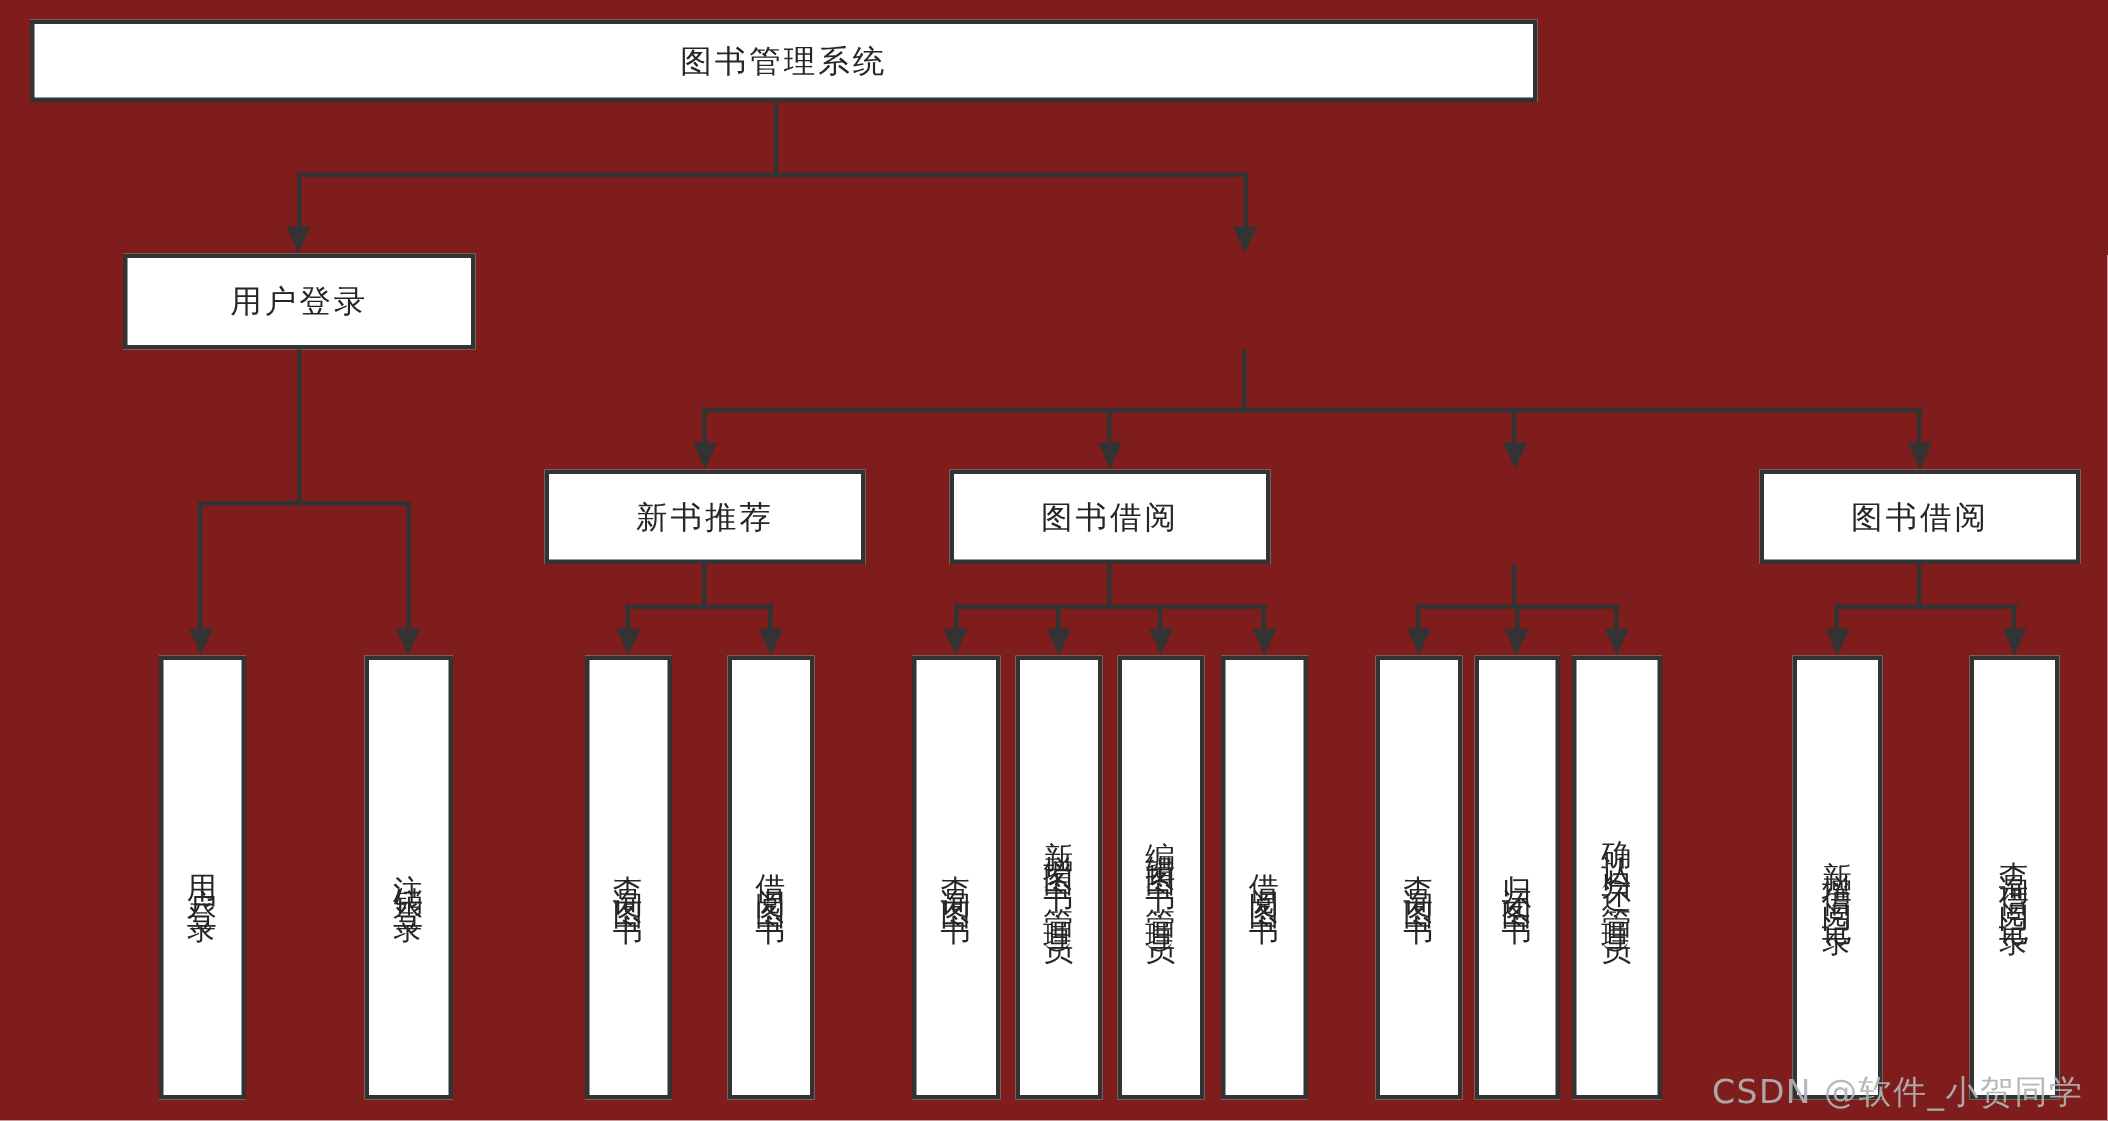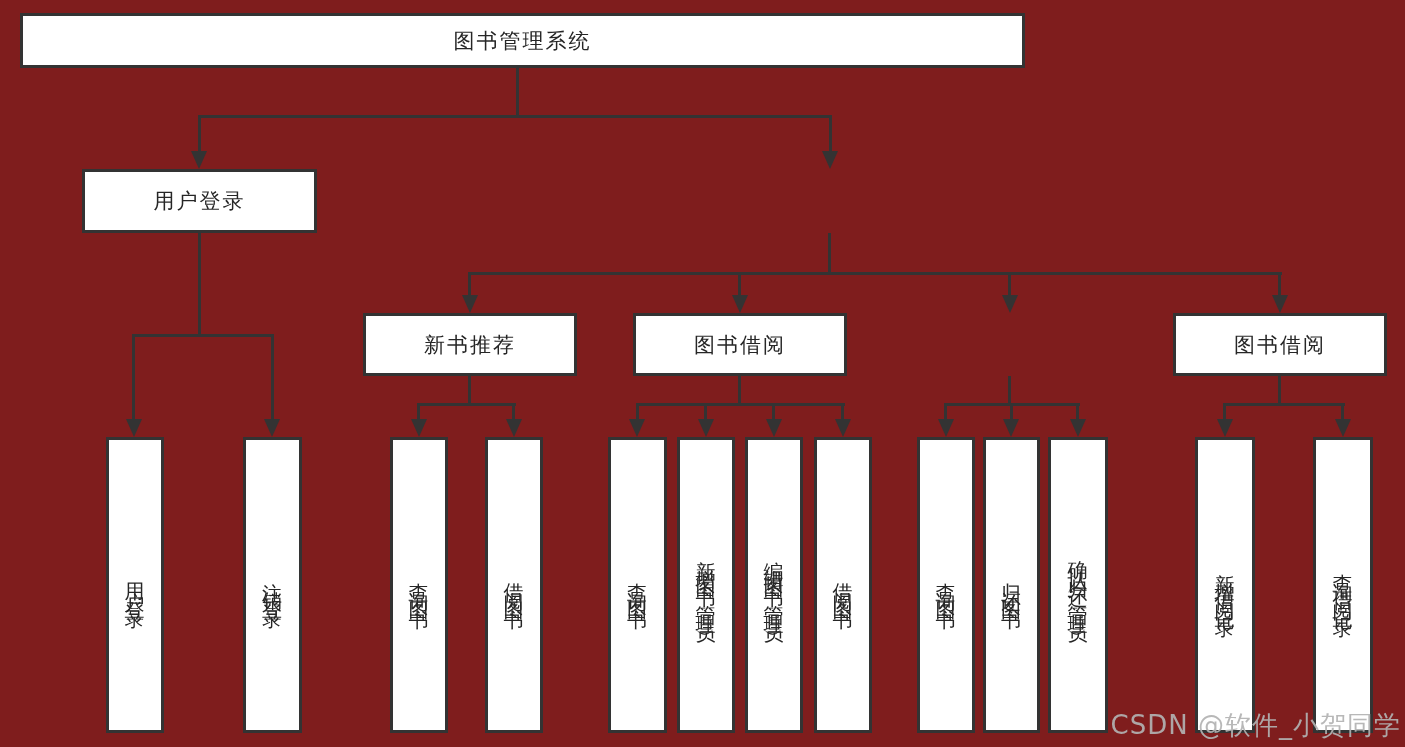--- a/index.html
+++ b/index.html
@@ -6,21 +6,21 @@
   .stage{position:relative;width:1405px;height:747px;background:#7f1d1d;
          font-family:"DejaVu Sans","Liberation Sans",sans-serif;overflow:hidden}
   .box{position:absolute;box-sizing:border-box;border:3px solid #333;background:#fff;
        display:flex;align-items:center;justify-content:center;color:#262626}
   .box.h span{font-size:21px;letter-spacing:2px;white-space:nowrap}
   .box.v span{writing-mode:vertical-rl;text-orientation:mixed;font-size:20px;
               letter-spacing:9px;line-height:1;white-space:nowrap}
   .ln{position:absolute;background:#333}
   .ah{position:absolute;width:0;height:0;border-left:8px solid transparent;
       border-right:8px solid transparent;border-top:18px solid #333}
-  .wm{position:absolute;right:4px;bottom:4px;font-size:26px;color:rgba(178,178,178,.92);
+  .wm{position:absolute;right:16px;bottom:4px;font-size:22px;color:rgba(178,178,178,.92);
       letter-spacing:1px;z-index:5;white-space:nowrap}
 </style>
 </head>
 <body>
 
 <div class="stage">
 
   <div class="box h" style="left:20px;top:13px;width:1005px;height:55px">
     <span>图书管理系统</span>
   </div>

